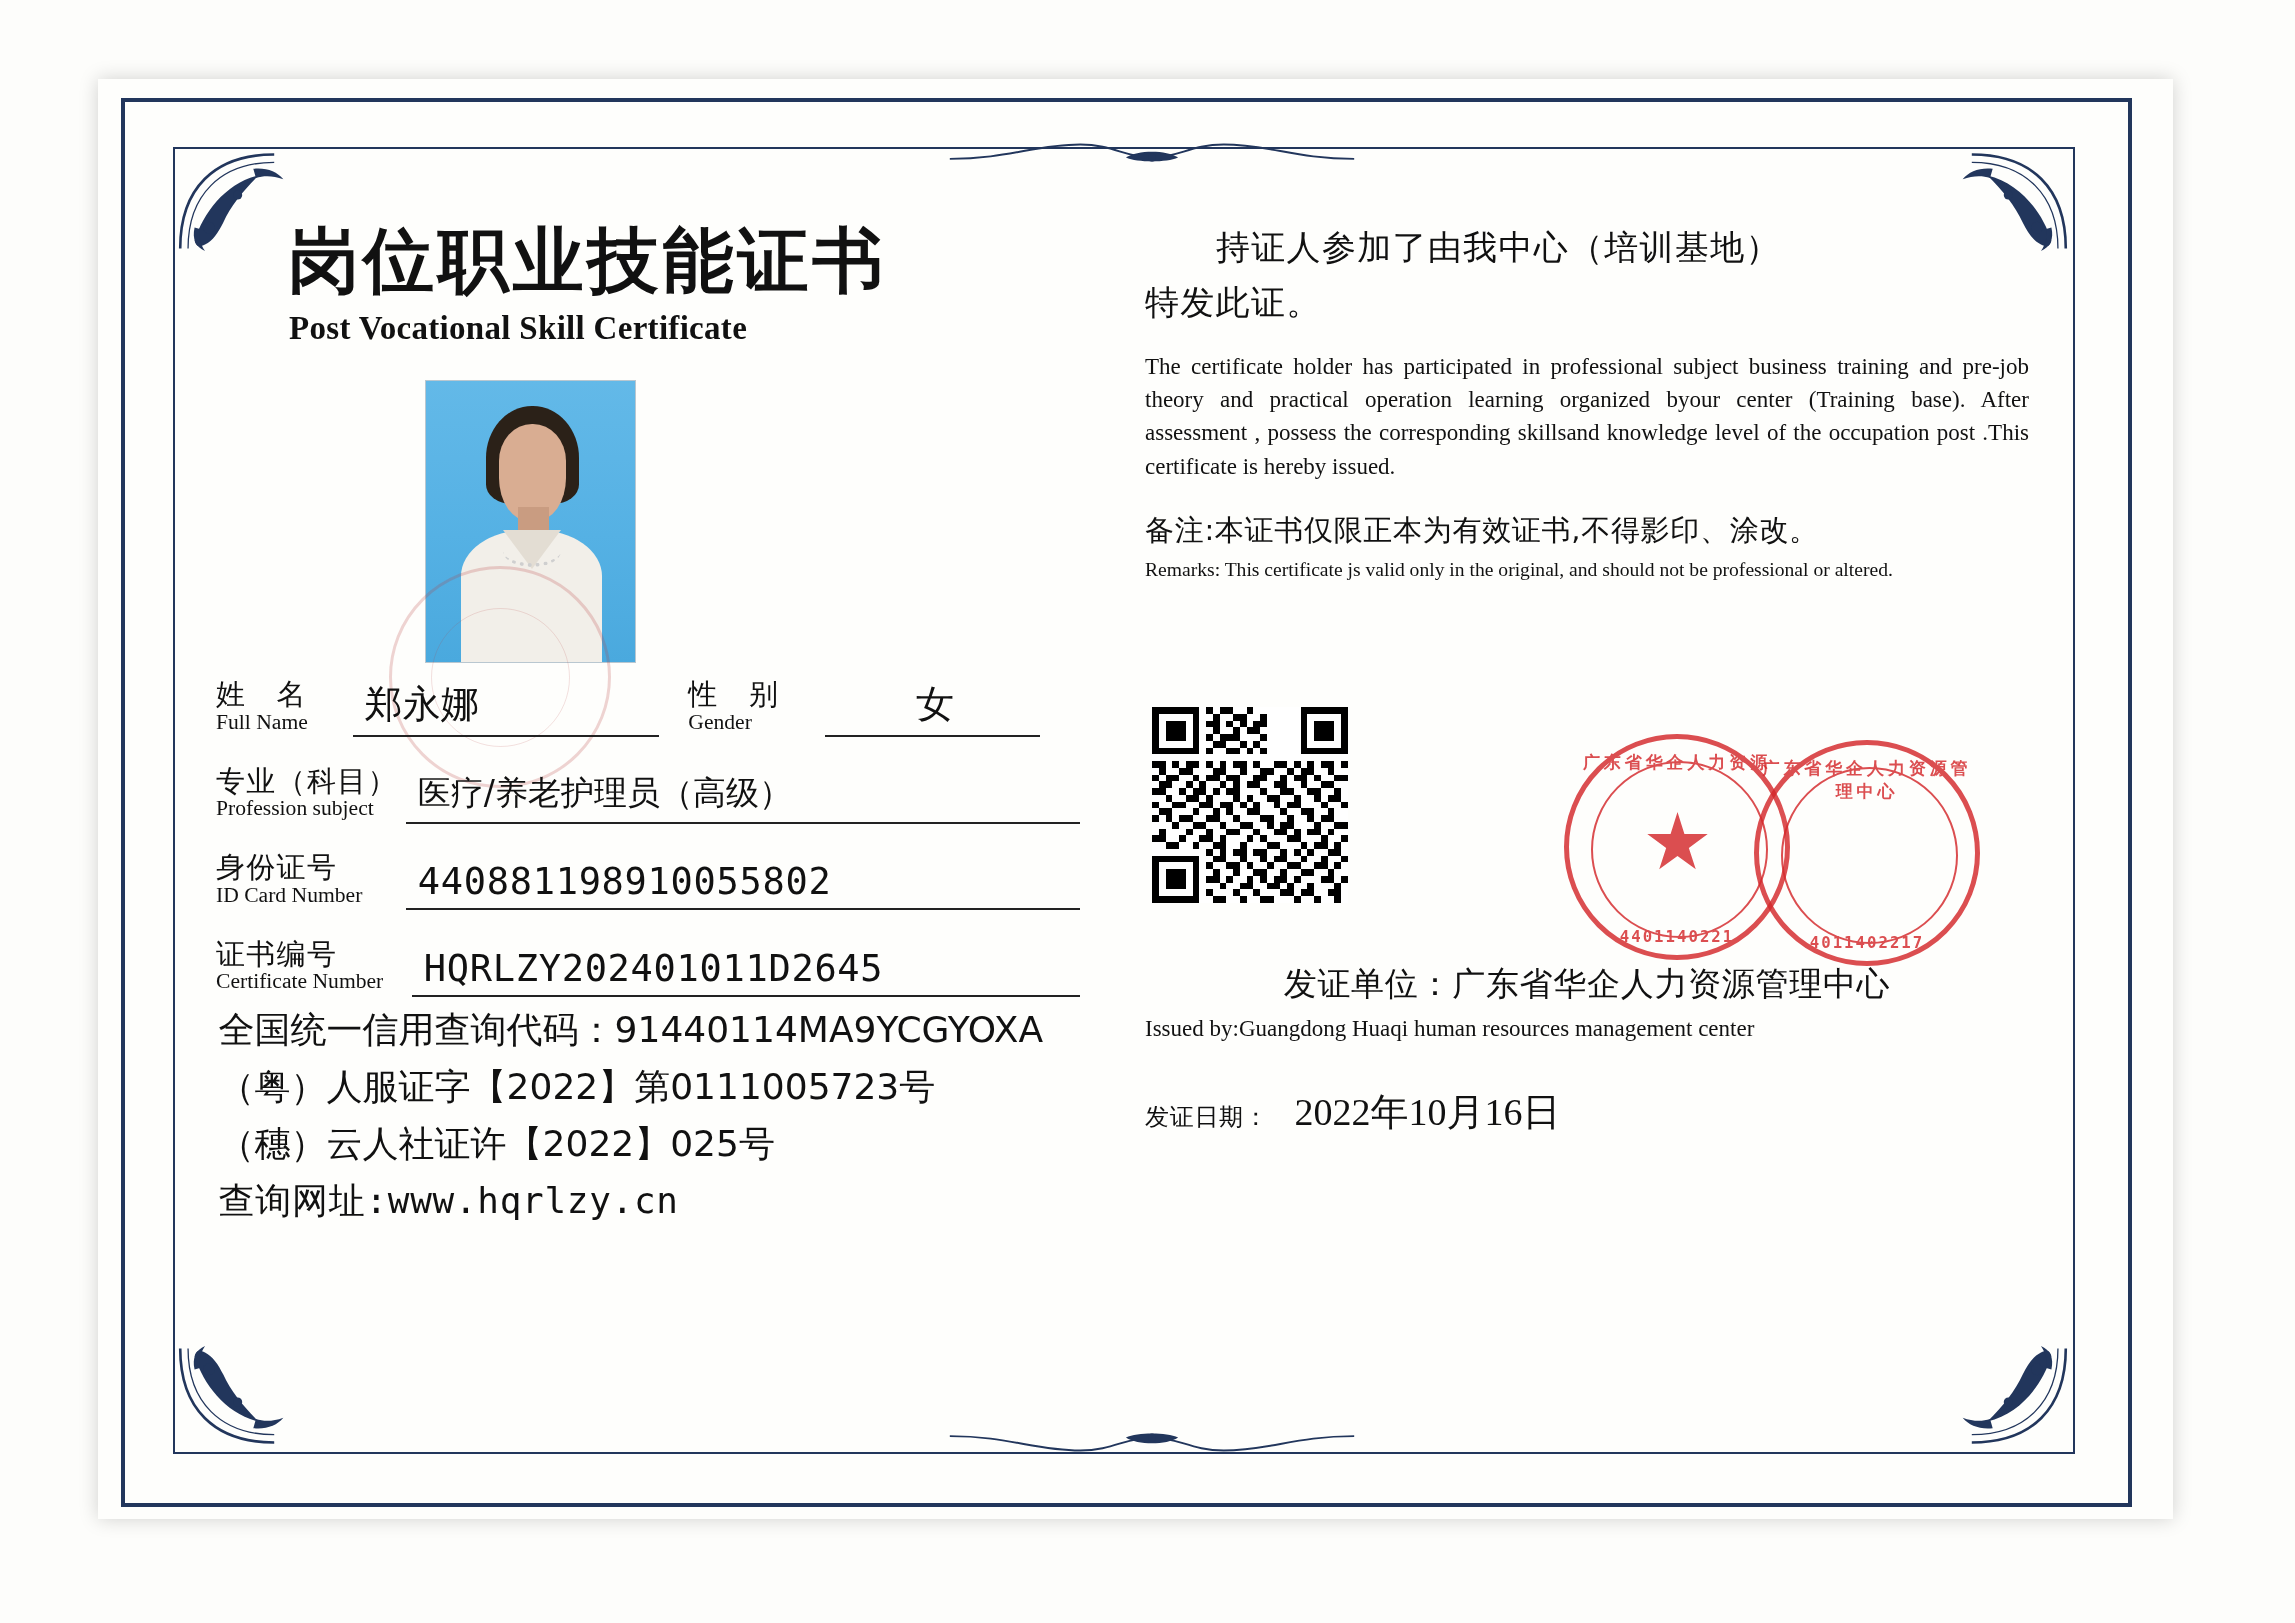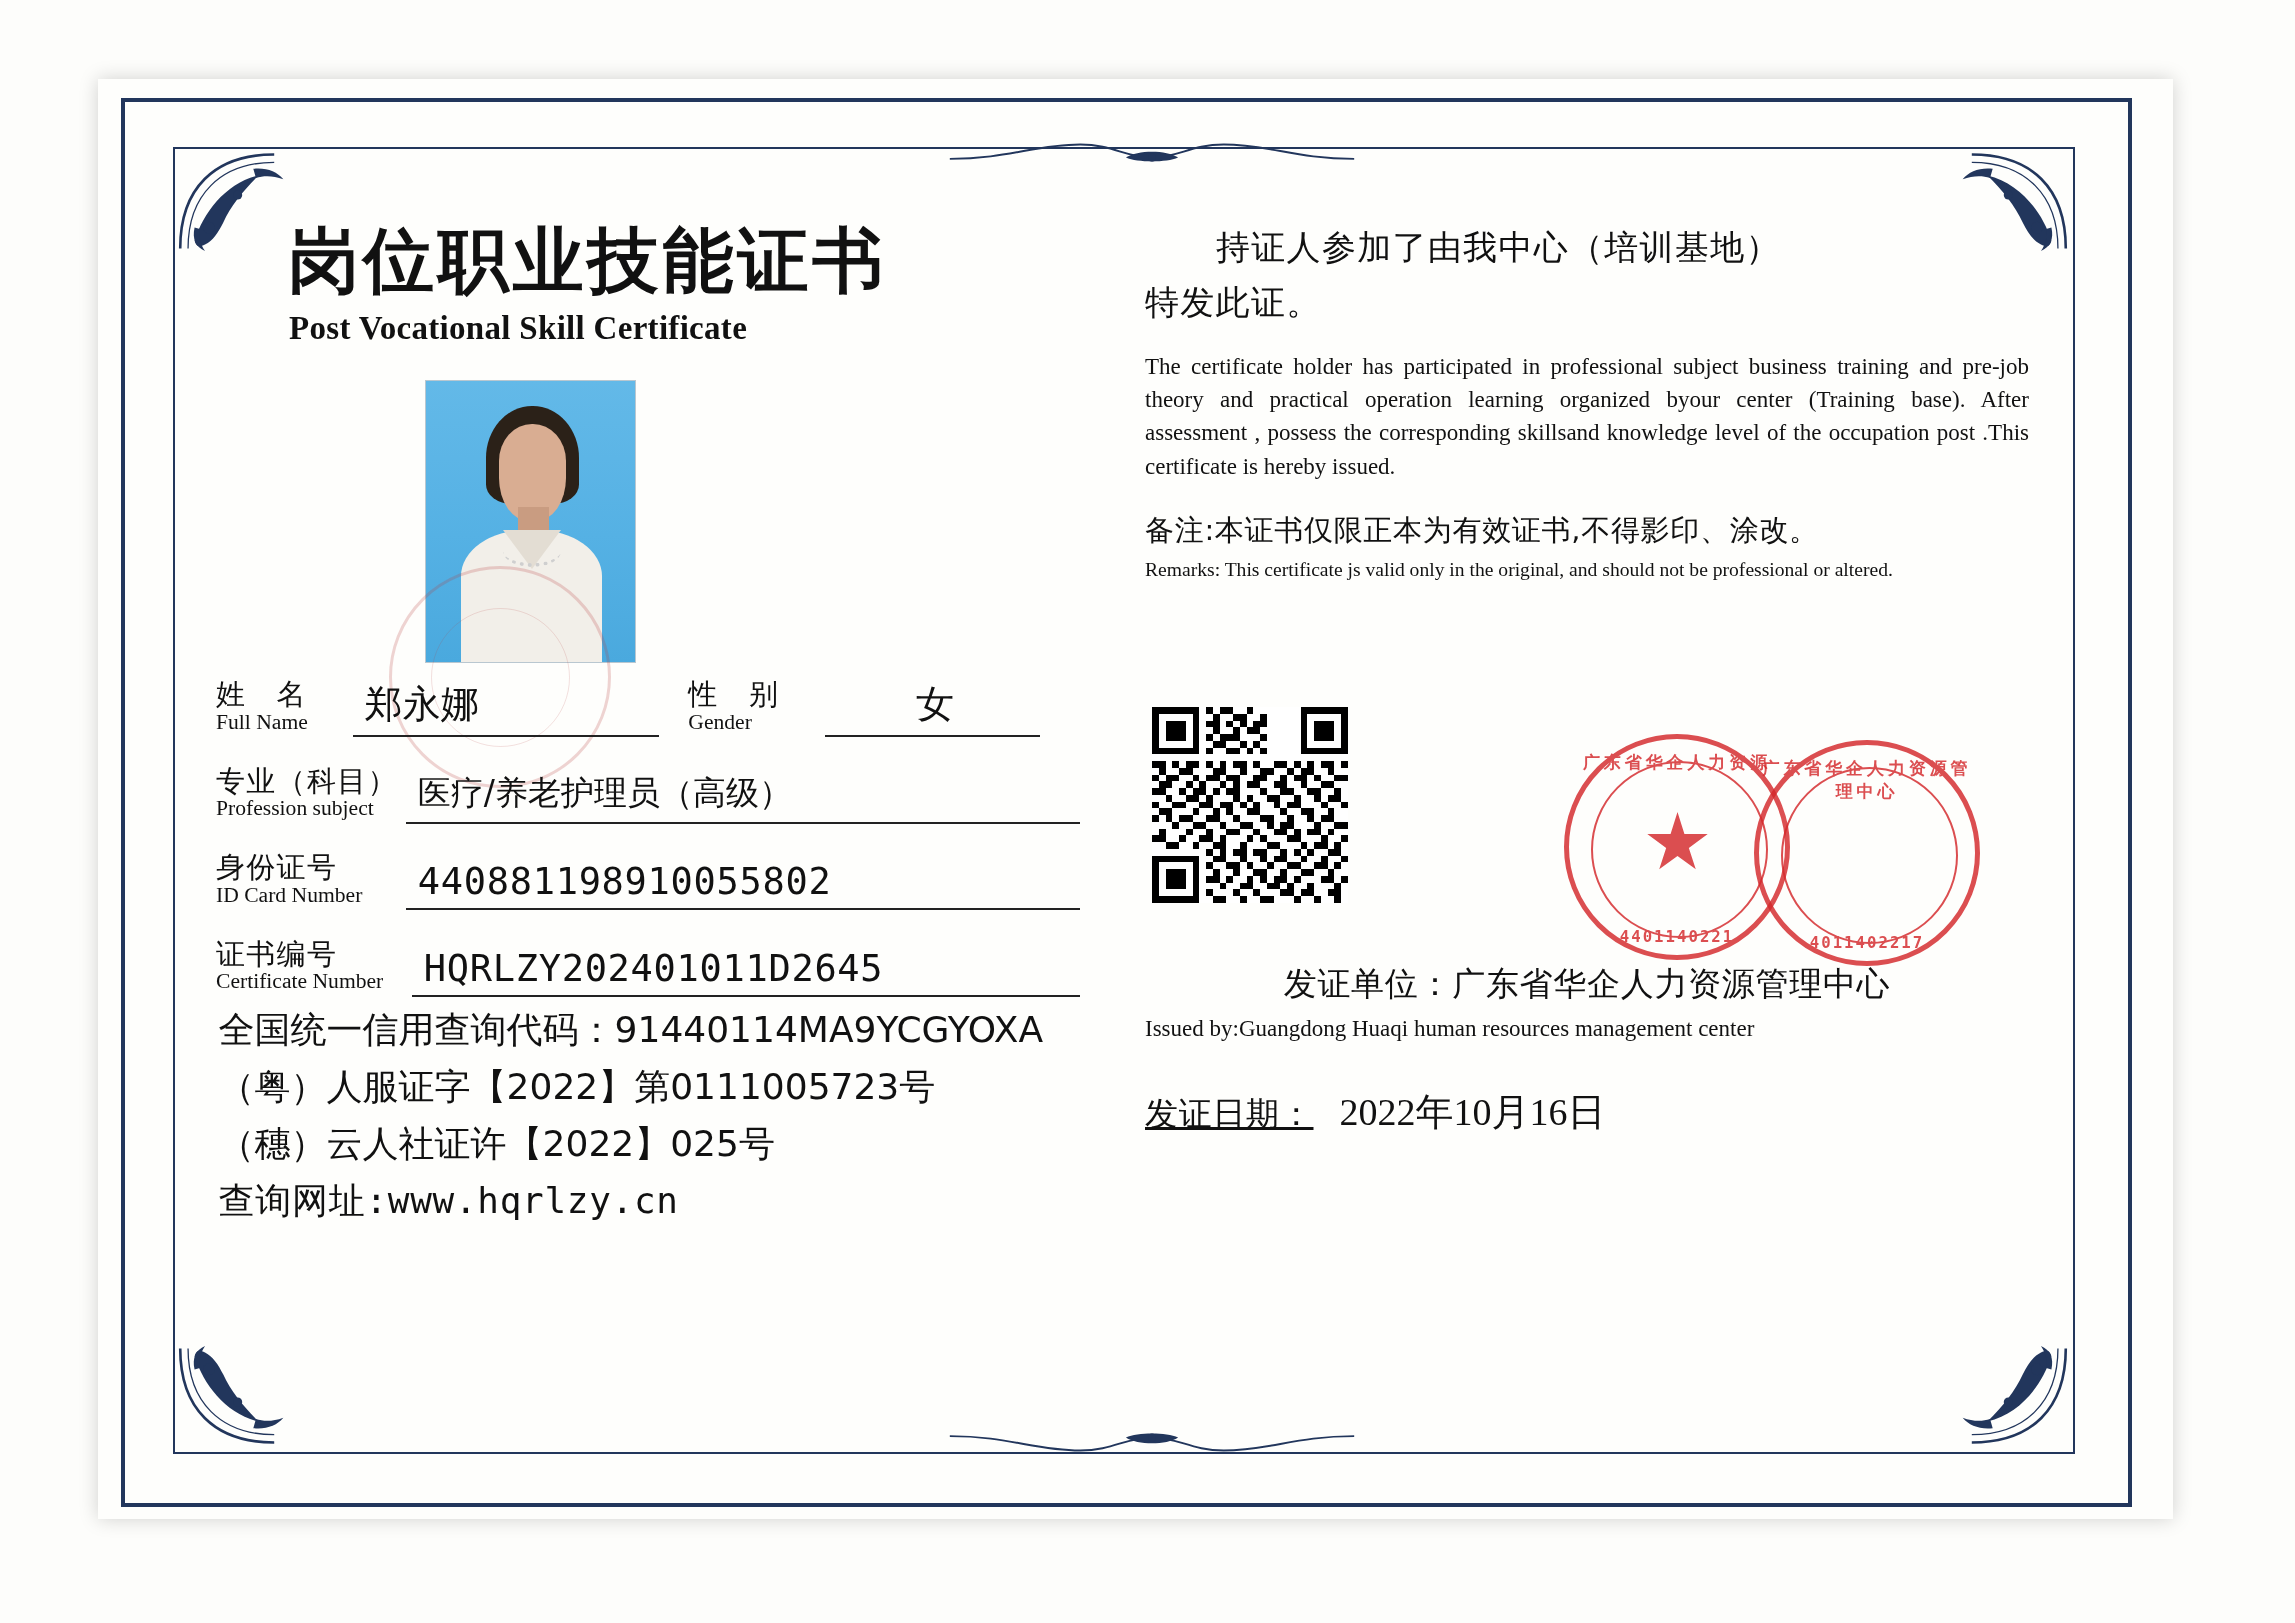--- a/index.html
+++ b/index.html
@@ -319,23 +319,22 @@
     margin-top: 9.2px;
     white-space: nowrap;
   }
   .issue-date {
     position: absolute;
     left: 0; top: 897px;
     display: flex; align-items: baseline;
   }
   .issue-date .d-lbl {
     font-family: "DejaVu Sans", sans-serif;
-    font-size: 33px; color:#111; letter-spacing: 0.7px;
+    font-size: 24px; color:#111; letter-spacing: 0.7px;
     white-space: nowrap;
-    text-decoration: underline;
   }
   .issue-date .d-val {
     font-family: Liberation Serif, serif;
     font-size: 38px; color:#111; margin-left: 26px;
     white-space: nowrap;
   }
 </style>
 </head>
 <body>
 

